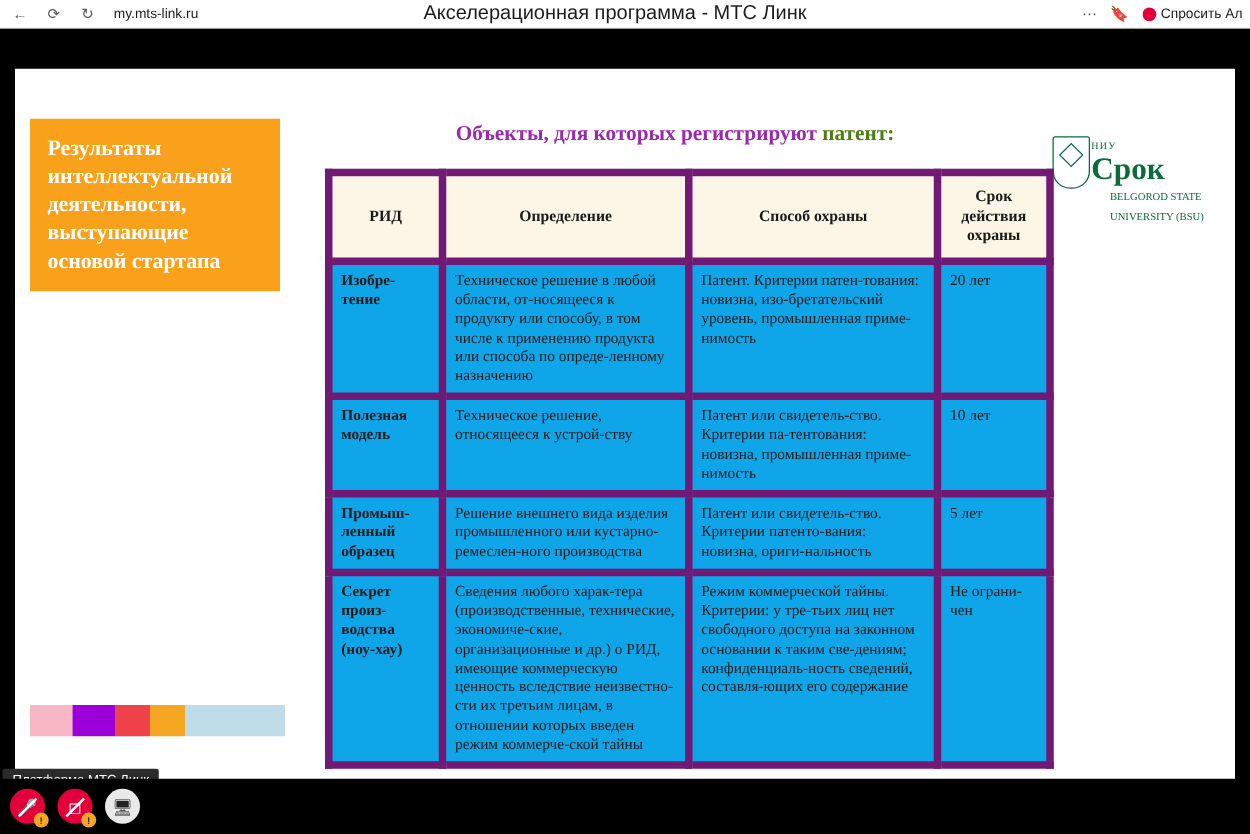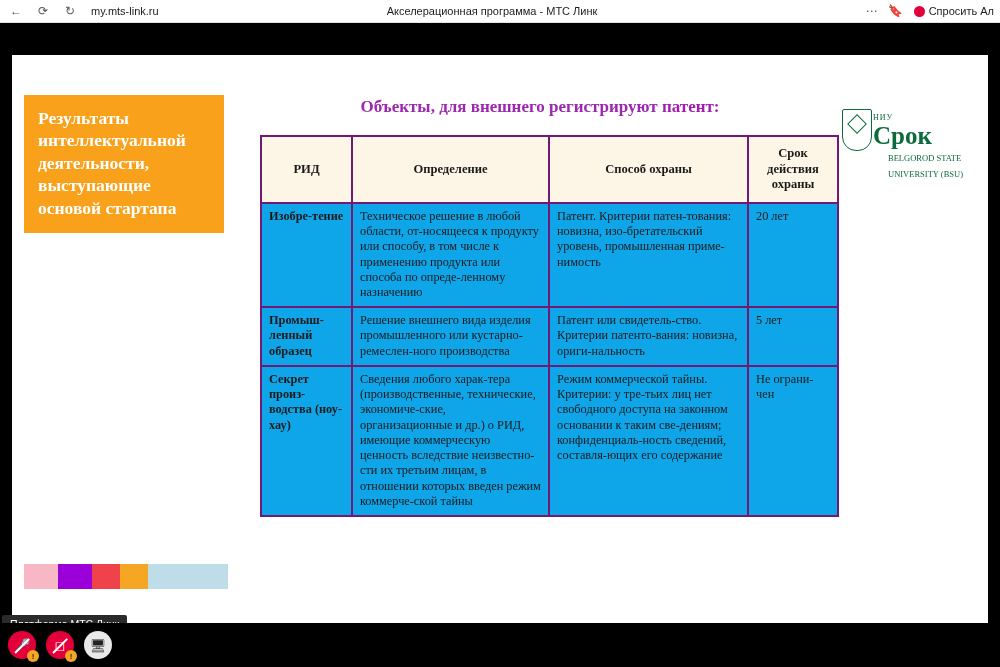--- a/index.html
+++ b/index.html
@@ -48,21 +48,21 @@
     margin-left: 14px;
     font-size: 11px;
     color: #1c1c1c;
     white-space: nowrap;
     text-align: center;
   }
   .page-title-chrome {
     position: absolute;
     left: 0; right: 16px;
     text-align: center;
-    font-size: 11px;
+    font-size: 16px;
     color: #1c1c1c;
     pointer-events: none;
   }
   .chrome-right {
     margin-left: auto;
     display: flex;
     align-items: center;
     gap: 10px;
     padding-right: 6px;
   }
@@ -124,21 +124,21 @@
     position: absolute;
     top: 42px;
     left: 248px;
     width: 560px;
     text-align: center;
     font-family: "Liberation Serif", serif;
     font-weight: bold;
     font-size: 17px;
     color: #9c27b0;
   }
-  .slide-heading .accent { color: #a21caf; }
+  .slide-heading .accent { color: #4d7c0f; }
 
   
   .logo {
     position: absolute;
     top: 52px;
     left: 830px;
     width: 152px;
     display: flex;
     align-items: flex-start;
     gap: 1px;
@@ -171,21 +171,21 @@
     top: 80px;
     left: 248px;
     width: 577px;
     border-collapse: collapse;
     font-family: "Liberation Serif", serif;
     font-size: 12.3px;
     color: #1a1a1a;
     table-layout: fixed;
   }
   .tbl td, .tbl th {
-    border: 2px solid #701a75;
+    border: 6px solid #701a75;
     vertical-align: top;
     padding: 5px 7px 6px 7px;
     line-height: 1.24;
   }
   .tbl thead th {
     background: #fdf6e6;
     text-align: center;
     font-weight: bold;
     font-size: 12.6px;
     padding-top: 9px;
@@ -289,21 +289,21 @@
   </div>
 </div>
 
 <div class="stage">
 
   <div class="slide">
 
     <div class="orange-box">Результаты интеллектуальной деятельности, выступающие основой стартапа</div>
 
     <div class="slide-heading">
-      <span>Объекты, для внешнего регистрируют </span><span class="accent">патент:</span>
+      <span>Объекты, для которых регистрируют </span><span class="accent">патент:</span>
     </div>
 
     <div class="logo">
       <span class="logo-crest"></span>
       <span class="logo-text">
         <span class="logo-niu">НИУ</span><br>
         <span class="logo-main">Срок</span>
         <span class="logo-sub">BELGOROD STATE</span><br>
         <span class="logo-sub">UNIVERSITY (BSU)</span>
       </span>
@@ -325,20 +325,26 @@
         </tr>
       </thead>
       <tbody>
         <tr>
           <td class="c0">Изобре-тение</td>
           <td>Техническое решение в любой области, от-носящееся к продукту или способу, в том числе к применению продукта или способа по опреде-ленному назначению</td>
           <td>Патент. Критерии патен-тования: новизна, изо-бретательский уровень, промышленная приме-нимость</td>
           <td>20 лет</td>
         </tr>
         <tr>
+          <td class="c0">Полезная модель</td>
+          <td>Техническое решение, относящееся к устрой-ству</td>
+          <td>Патент или свидетель-ство. Критерии па-тентования: новизна, промышленная приме-нимость</td>
+          <td>10 лет</td>
+        </tr>
+        <tr>
           <td class="c0">Промыш-ленный образец</td>
           <td>Решение внешнего вида изделия промышленного или кустарно-ремеслен-ного производства</td>
           <td>Патент или свидетель-ство. Критерии патенто-вания: новизна, ориги-нальность</td>
           <td>5 лет</td>
         </tr>
         <tr>
           <td class="c0">Секрет произ-водства (ноу-хау)</td>
           <td>Сведения любого харак-тера (производственные, технические, экономиче-ские, организационные и др.) о РИД, имеющие коммерческую ценность вследствие неизвестно-сти их третьим лицам, в отношении которых введен режим коммерче-ской тайны</td>
           <td>Режим коммерческой тайны. Критерии: у тре-тьих лиц нет свободного доступа на законном основании к таким све-дениям; конфиденциаль-ность сведений, составля-ющих его содержание</td>
           <td>Не ограни-чен</td>

